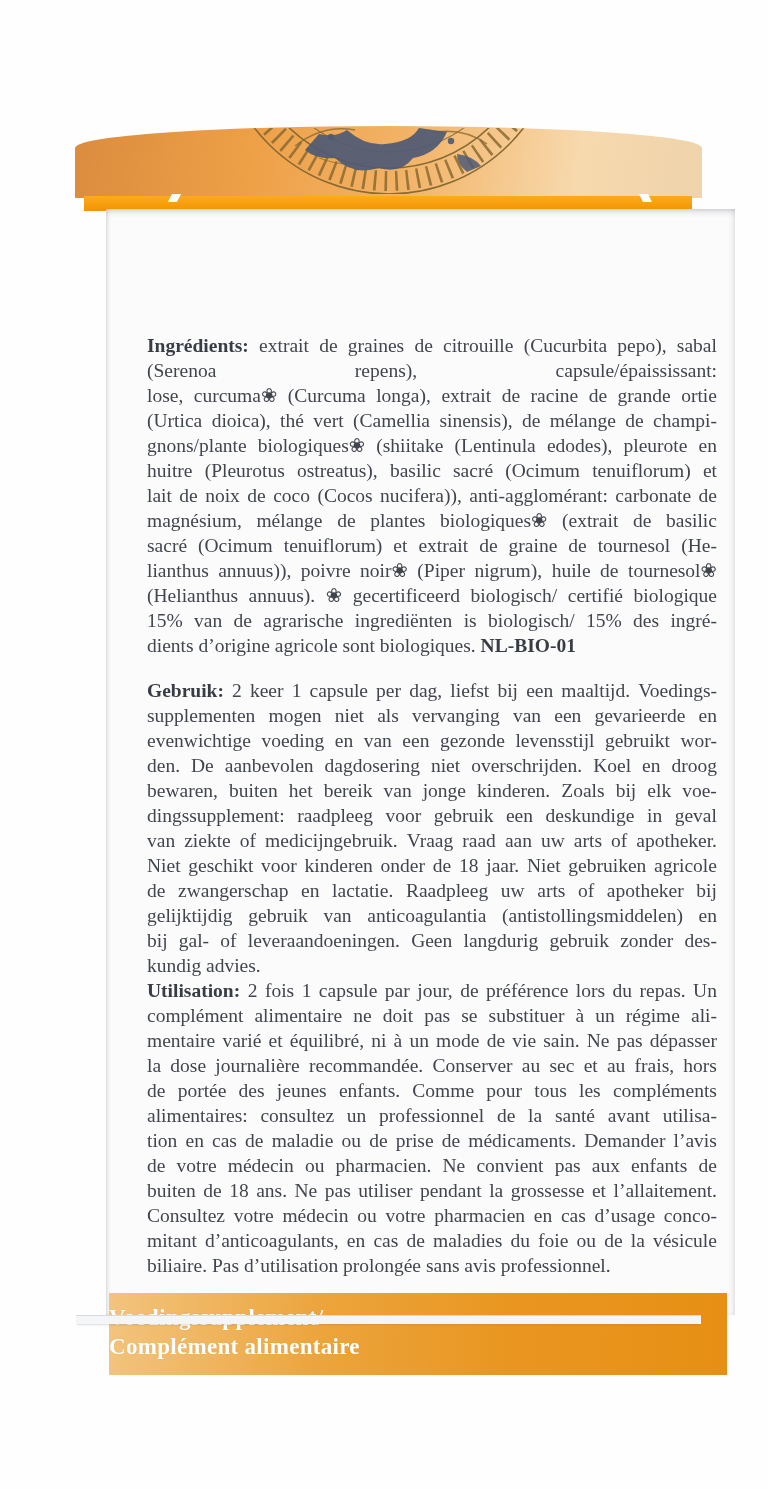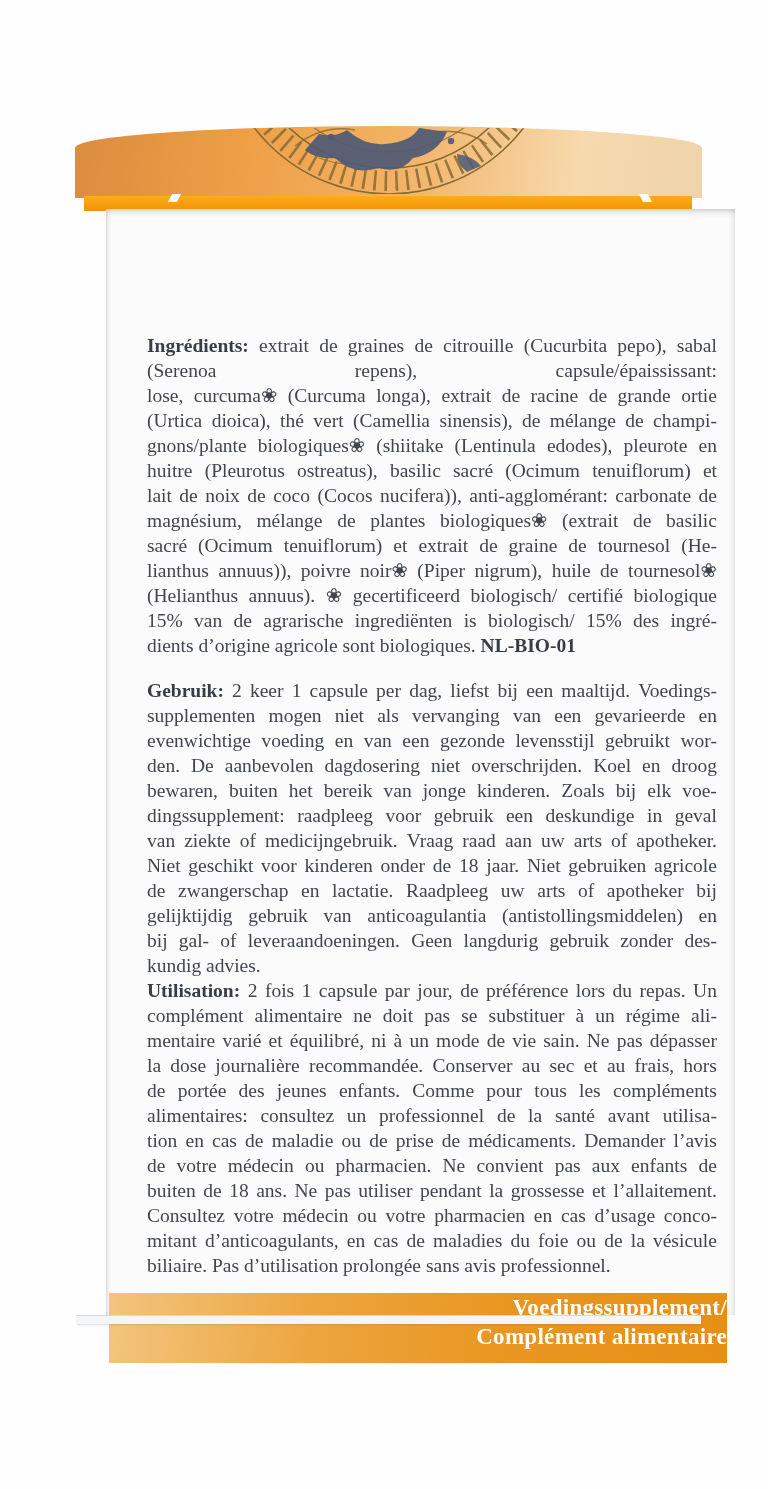--- a/index.html
+++ b/index.html
@@ -46,24 +46,24 @@
     font-size:19.5px;color:#41454d;
   }
   .para{margin:0;}
   .line{height:25px;line-height:25px;display:flex;justify-content:space-between;align-items:baseline;white-space:pre;}
   .line span{display:inline-block;}
   .line.last{display:block;text-align:left;white-space:normal;}
   .line b{font-weight:bold;color:#383c44;}
 
   
   .banner{
-    position:absolute;left:3px;top:1084px;width:618px;height:70px;
+    position:absolute;left:3px;top:1084px;width:618px;height:82px;
     background:linear-gradient(93deg,#f2c47e 0%,#eca43b 35%,#e99620 65%,#e78f14 100%);
-    text-align:right;color:#fff;font-weight:bold;font-size:23px;line-height:29px;
-    box-sizing:border-box;letter-spacing:.3px;
+    text-align:left;color:#fff;font-weight:bold;font-size:23px;line-height:29px;
+    padding-top:10px;box-sizing:border-box;letter-spacing:.3px;
     text-shadow:0 0 1px rgba(210,130,30,.4);
   }
 </style>
 </head>
 <body>
 
 <div class="box">
 
   <div class="top-flap">
     <svg class="emblem" width="380" height="66" viewBox="0 0 380 66">

